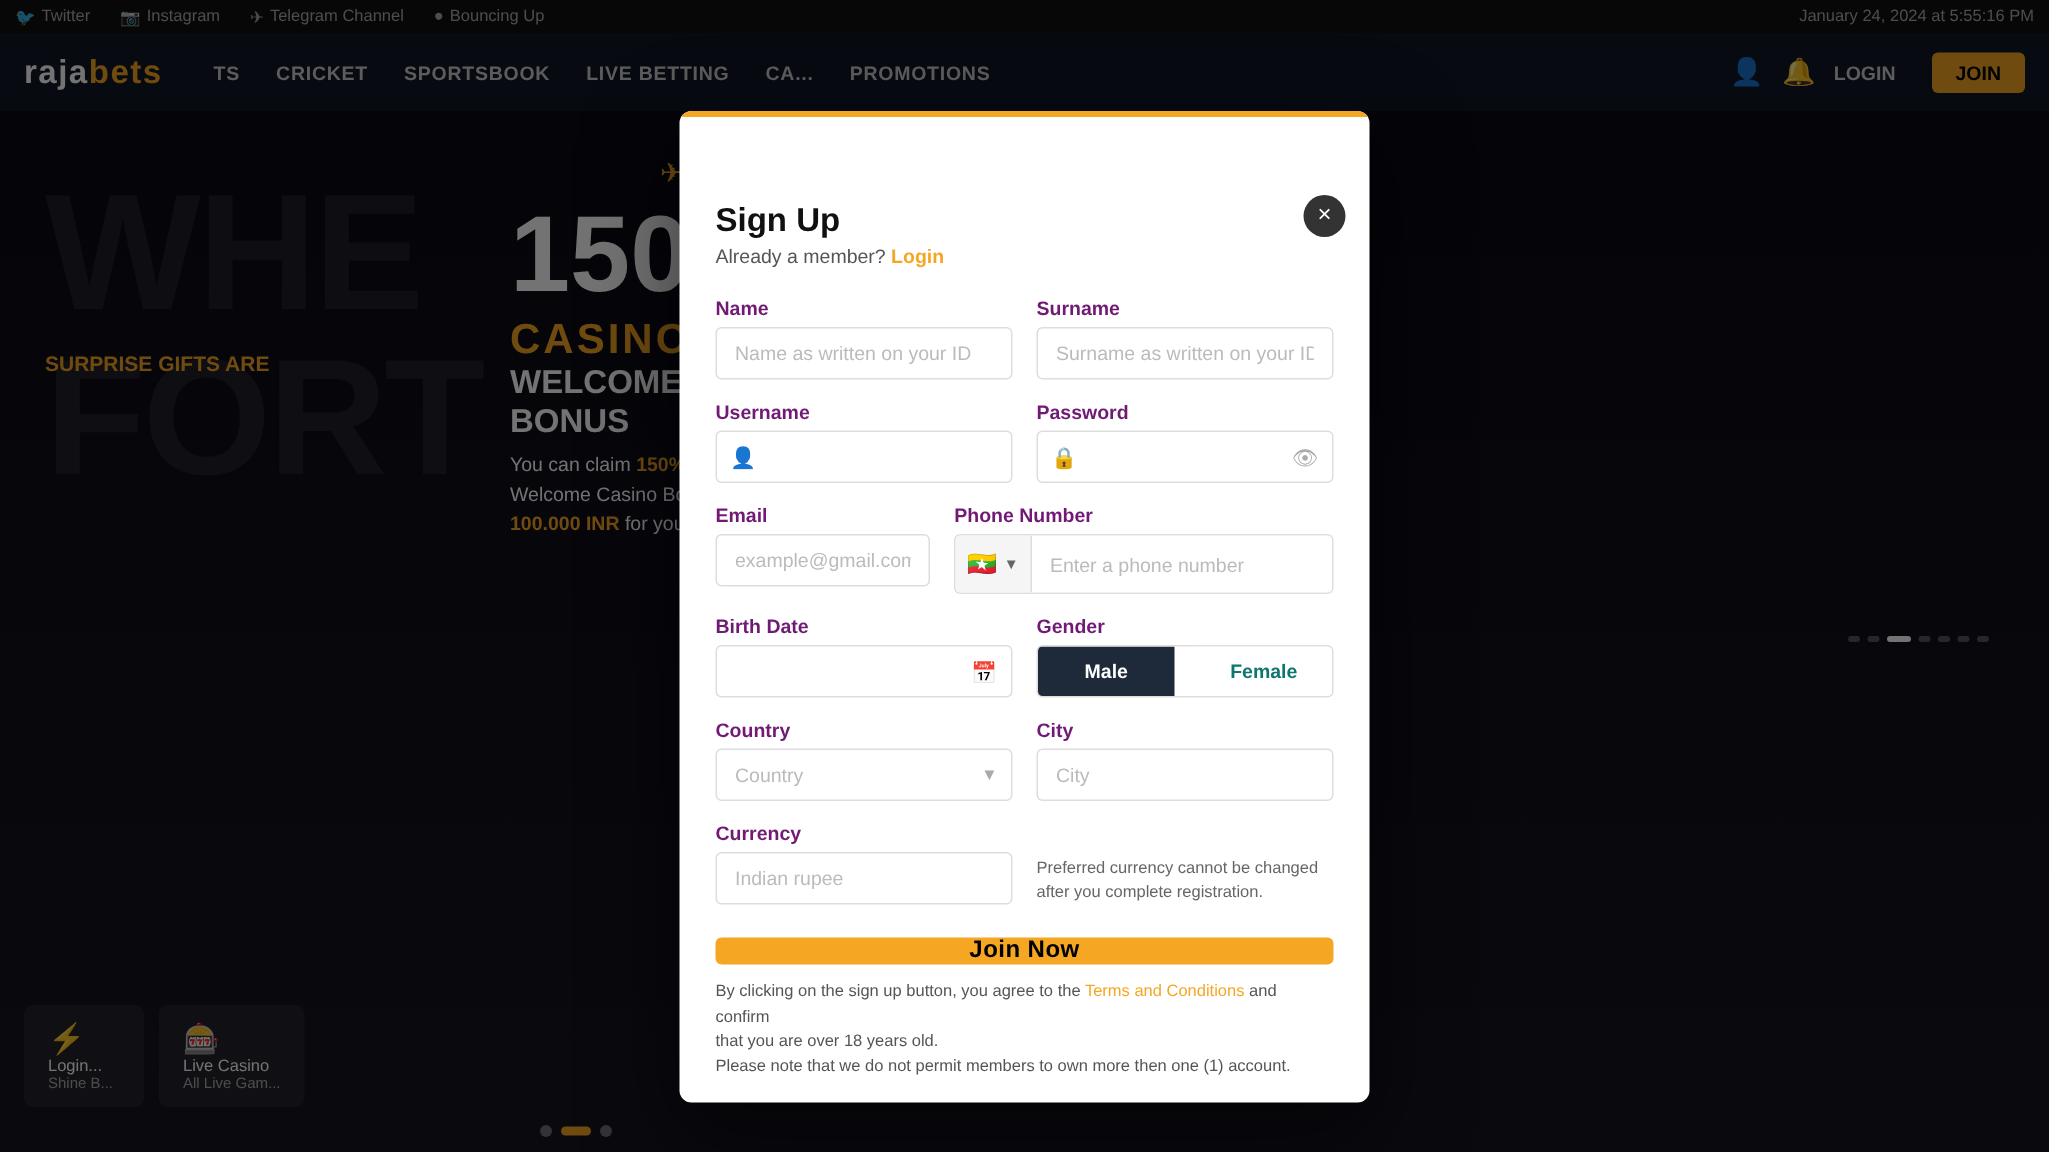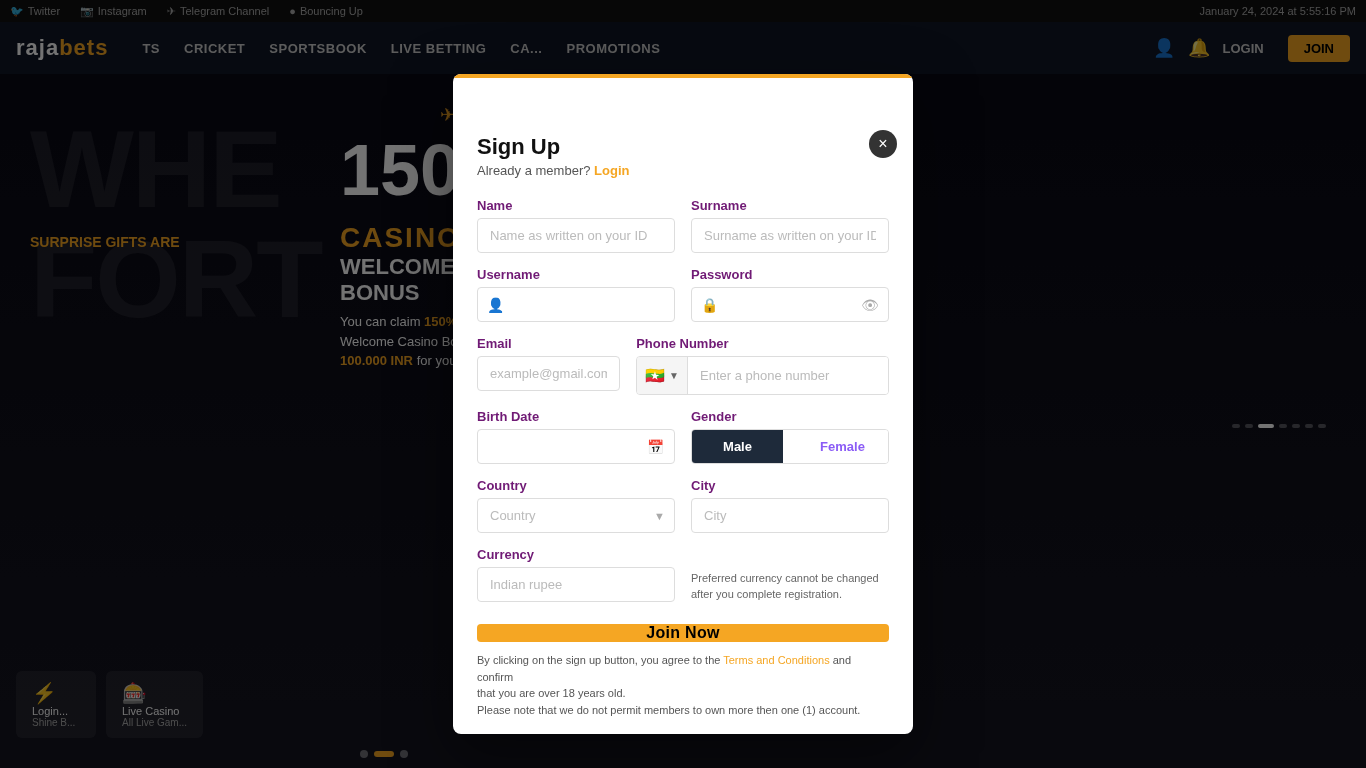--- a/index.html
+++ b/index.html
@@ -325,21 +325,21 @@
     }
     .gender-btn {
       flex: 1;
       padding: 9px;
       text-align: center;
       font-size: 13px;
       font-weight: 600;
       cursor: pointer;
       border: none;
       background: #fff;
-      color: #8b5cf6;
+      color: #0f766e;
     }
     .gender-btn.active {
       background: #1e2a3a;
       color: #fff;
     }
 
     
     .select-wrap {
       position: relative;
     }
@@ -465,21 +465,21 @@
   </div>
 
   <div style="position:absolute;left:440px;top:30px;color:#fff;font-size:13px;display:flex;align-items:center;gap:6px;">
     <span style="color:#f5a623;font-size:18px;">✈</span> Aviator
   </div>
 
   <div class="casino-promo">
     <div style="line-height:0.9;">
       <span class="promo-big">150</span><span class="promo-pct">%</span>
     </div>
-    <div class="promo-casino" style="margin-top:16px;">CASINO</div>
+    <div class="promo-casino" style="margin-top:4px;">CASINO</div>
     <div class="promo-welcome">WELCOME</div>
     <div class="promo-welcome">BONUS</div>
     <div class="promo-sub">
       <span>You can claim</span>
       <span class="promo-amount">150%</span><br>
       <span>Welcome Casino Bonus up to</span><br>
       <span class="promo-amount">100.000 INR</span>
       <span>for your first deposit</span>
     </div>
   </div>

